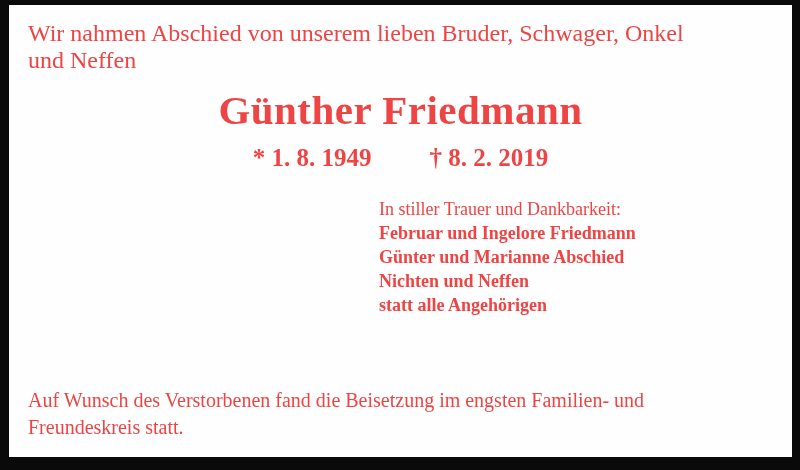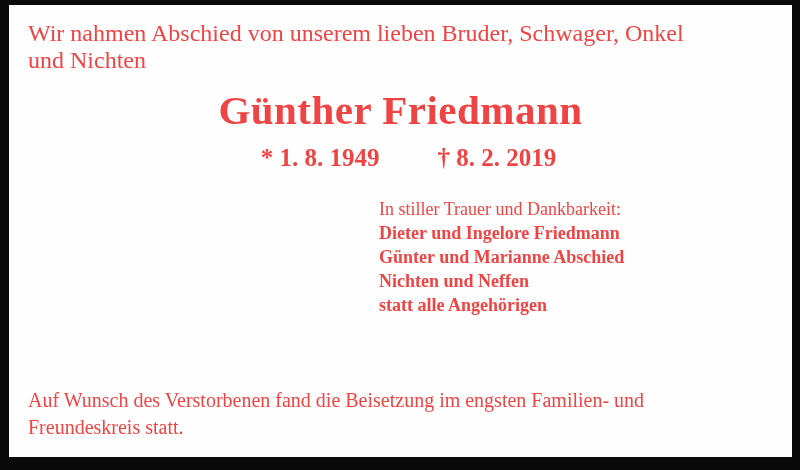--- a/index.html
+++ b/index.html
@@ -35,21 +35,21 @@
       left: 0;
       top: 83px;
       width: 100%;
       text-align: center;
       font-size: 41px;
       font-weight: bold;
       line-height: 1.1;
       letter-spacing: 0.5px;
     }
     .dates {
-      left: 8px;
+      left: 0;
       top: 139px;
       width: 100%;
       display: flex;
       justify-content: center;
       gap: 58px;
       font-size: 25px;
       font-weight: bold;
       line-height: 1.1;
     }
     .condolence {
@@ -80,33 +80,33 @@
       white-space: nowrap;
     }
   </style>
 </head>
 <body>
 
 <div class="paper">
 
   <div class="block intro">
     <div>Wir nahmen Abschied von unserem lieben Bruder, Schwager, Onkel</div>
-    <div>und Nichten</div>
+    <div>und Neffen</div>
   </div>
 
   <div class="block deceased-name">Günther Friedmann</div>
 
   <div class="block dates">
     <span>* 1. 8. 1949</span>
     <span>† 8. 2. 2019</span>
   </div>
 
   <div class="block condolence">
     <div class="lead">In stiller Trauer und Dankbarkeit:</div>
-    <div class="mourner">Dieter und Ingelore Friedmann</div>
+    <div class="mourner">Februar und Ingelore Friedmann</div>
     <div class="mourner">Günter und Marianne Abschied</div>
     <div class="mourner">Nichten und Neffen</div>
     <div class="mourner">statt alle Angehörigen</div>
   </div>
 
 
   <div class="block closing">
     <div>Auf Wunsch des Verstorbenen fand die Beisetzung im engsten Familien- und</div>
     <div>Freundeskreis statt.</div>
   </div>

